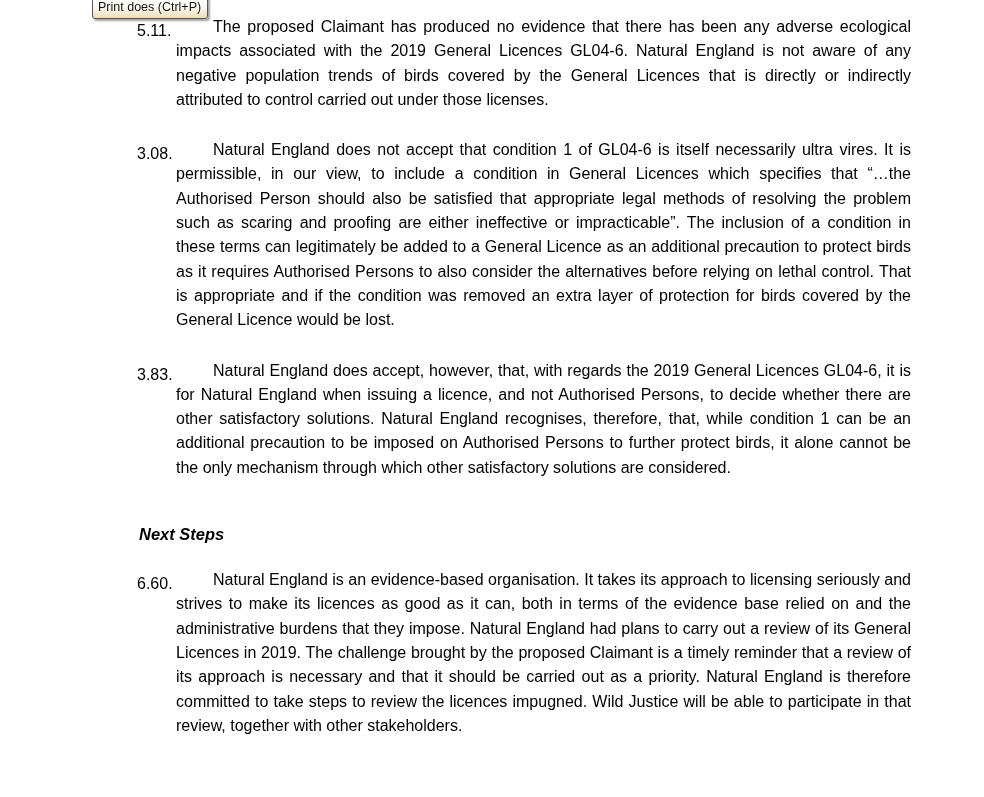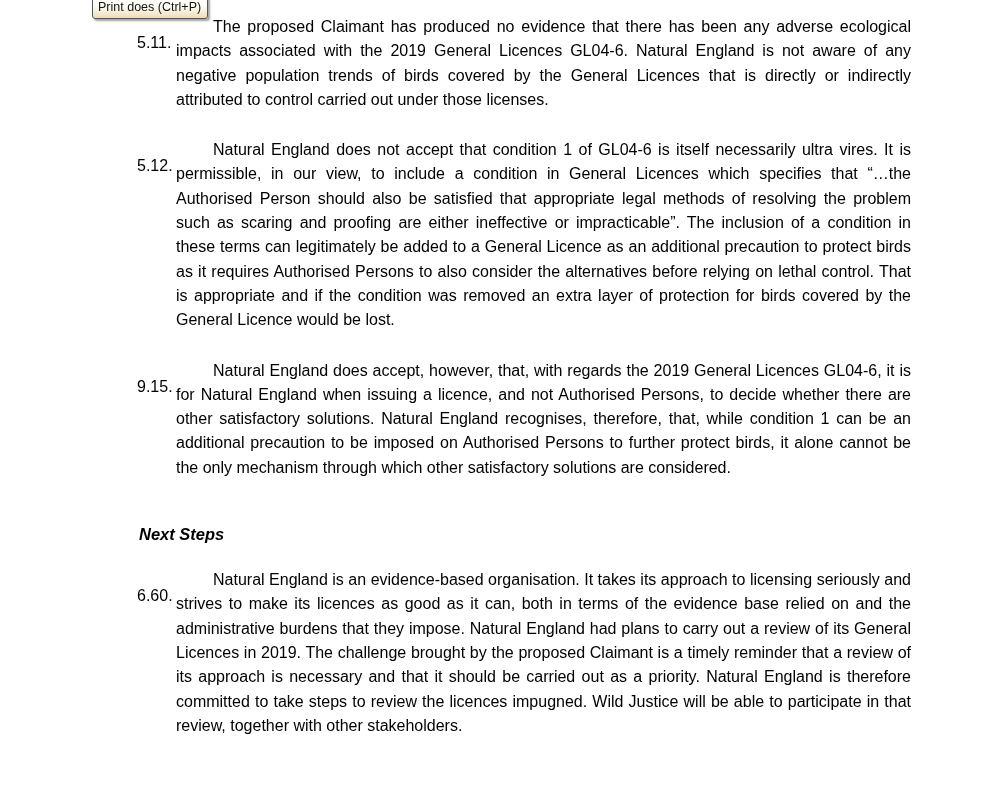--- a/index.html
+++ b/index.html
@@ -34,21 +34,21 @@
   }
   .para {
     position: relative;
     margin: 0 73px 26px 176px; 
     font-size: 16px;
     line-height: 24.3px;
   }
   .para .num {
     position: absolute;
     left: -39px; 
-    top: 16px;
+    top: 4px;
     white-space: nowrap;
   }
   .para p {
     text-align: justify;
     text-indent: 37px; 
   }
   .heading {
     margin: 42px 16px 22px 139px;
     font-size: 16.5px;
     font-weight: bold;
@@ -64,26 +64,26 @@
 </div>
 
 <div class="content">
 
   <div class="para">
     <span class="num">5.11.</span>
     <p>The proposed Claimant has produced no evidence that there has been any adverse ecological impacts associated with the 2019 General Licences GL04-6. Natural England is not aware of any negative population trends of birds covered by the General Licences that is directly or indirectly attributed to control carried out under those licenses.</p>
   </div>
 
   <div class="para">
-    <span class="num">5.12.</span>
+    <span class="num">3.08.</span>
     <p>Natural England does not accept that condition 1 of GL04-6 is itself necessarily ultra vires. It is permissible, in our view, to include a condition in General Licences which specifies that “…the Authorised Person should also be satisfied that appropriate legal methods of resolving the problem such as scaring and proofing are either ineffective or impracticable”. The inclusion of a condition in these terms can legitimately be added to a General Licence as an additional precaution to protect birds as it requires Authorised Persons to also consider the alternatives before relying on lethal control. That is appropriate and if the condition was removed an extra layer of protection for birds covered by the General Licence would be lost.</p>
   </div>
 
   <div class="para">
-    <span class="num">9.15.</span>
+    <span class="num">3.83.</span>
     <p>Natural England does accept, however, that, with regards the 2019 General Licences GL04-6, it is for Natural England when issuing a licence, and not Authorised Persons, to decide whether there are other satisfactory solutions. Natural England recognises, therefore, that, while condition 1 can be an additional precaution to be imposed on Authorised Persons to further protect birds, it alone cannot be the only mechanism through which other satisfactory solutions are considered.</p>
   </div>
 
   <h2 class="heading">Next Steps</h2>
 
   <div class="para">
     <span class="num">6.60.</span>
     <p>Natural England is an evidence-based organisation. It takes its approach to licensing seriously and strives to make its licences as good as it can, both in terms of the evidence base relied on and the administrative burdens that they impose. Natural England had plans to carry out a review of its General Licences in 2019. The challenge brought by the proposed Claimant is a timely reminder that a review of its approach is necessary and that it should be carried out as a priority. Natural England is therefore committed to take steps to review the licences impugned. Wild Justice will be able to participate in that review, together with other stakeholders.</p>
   </div>
 

